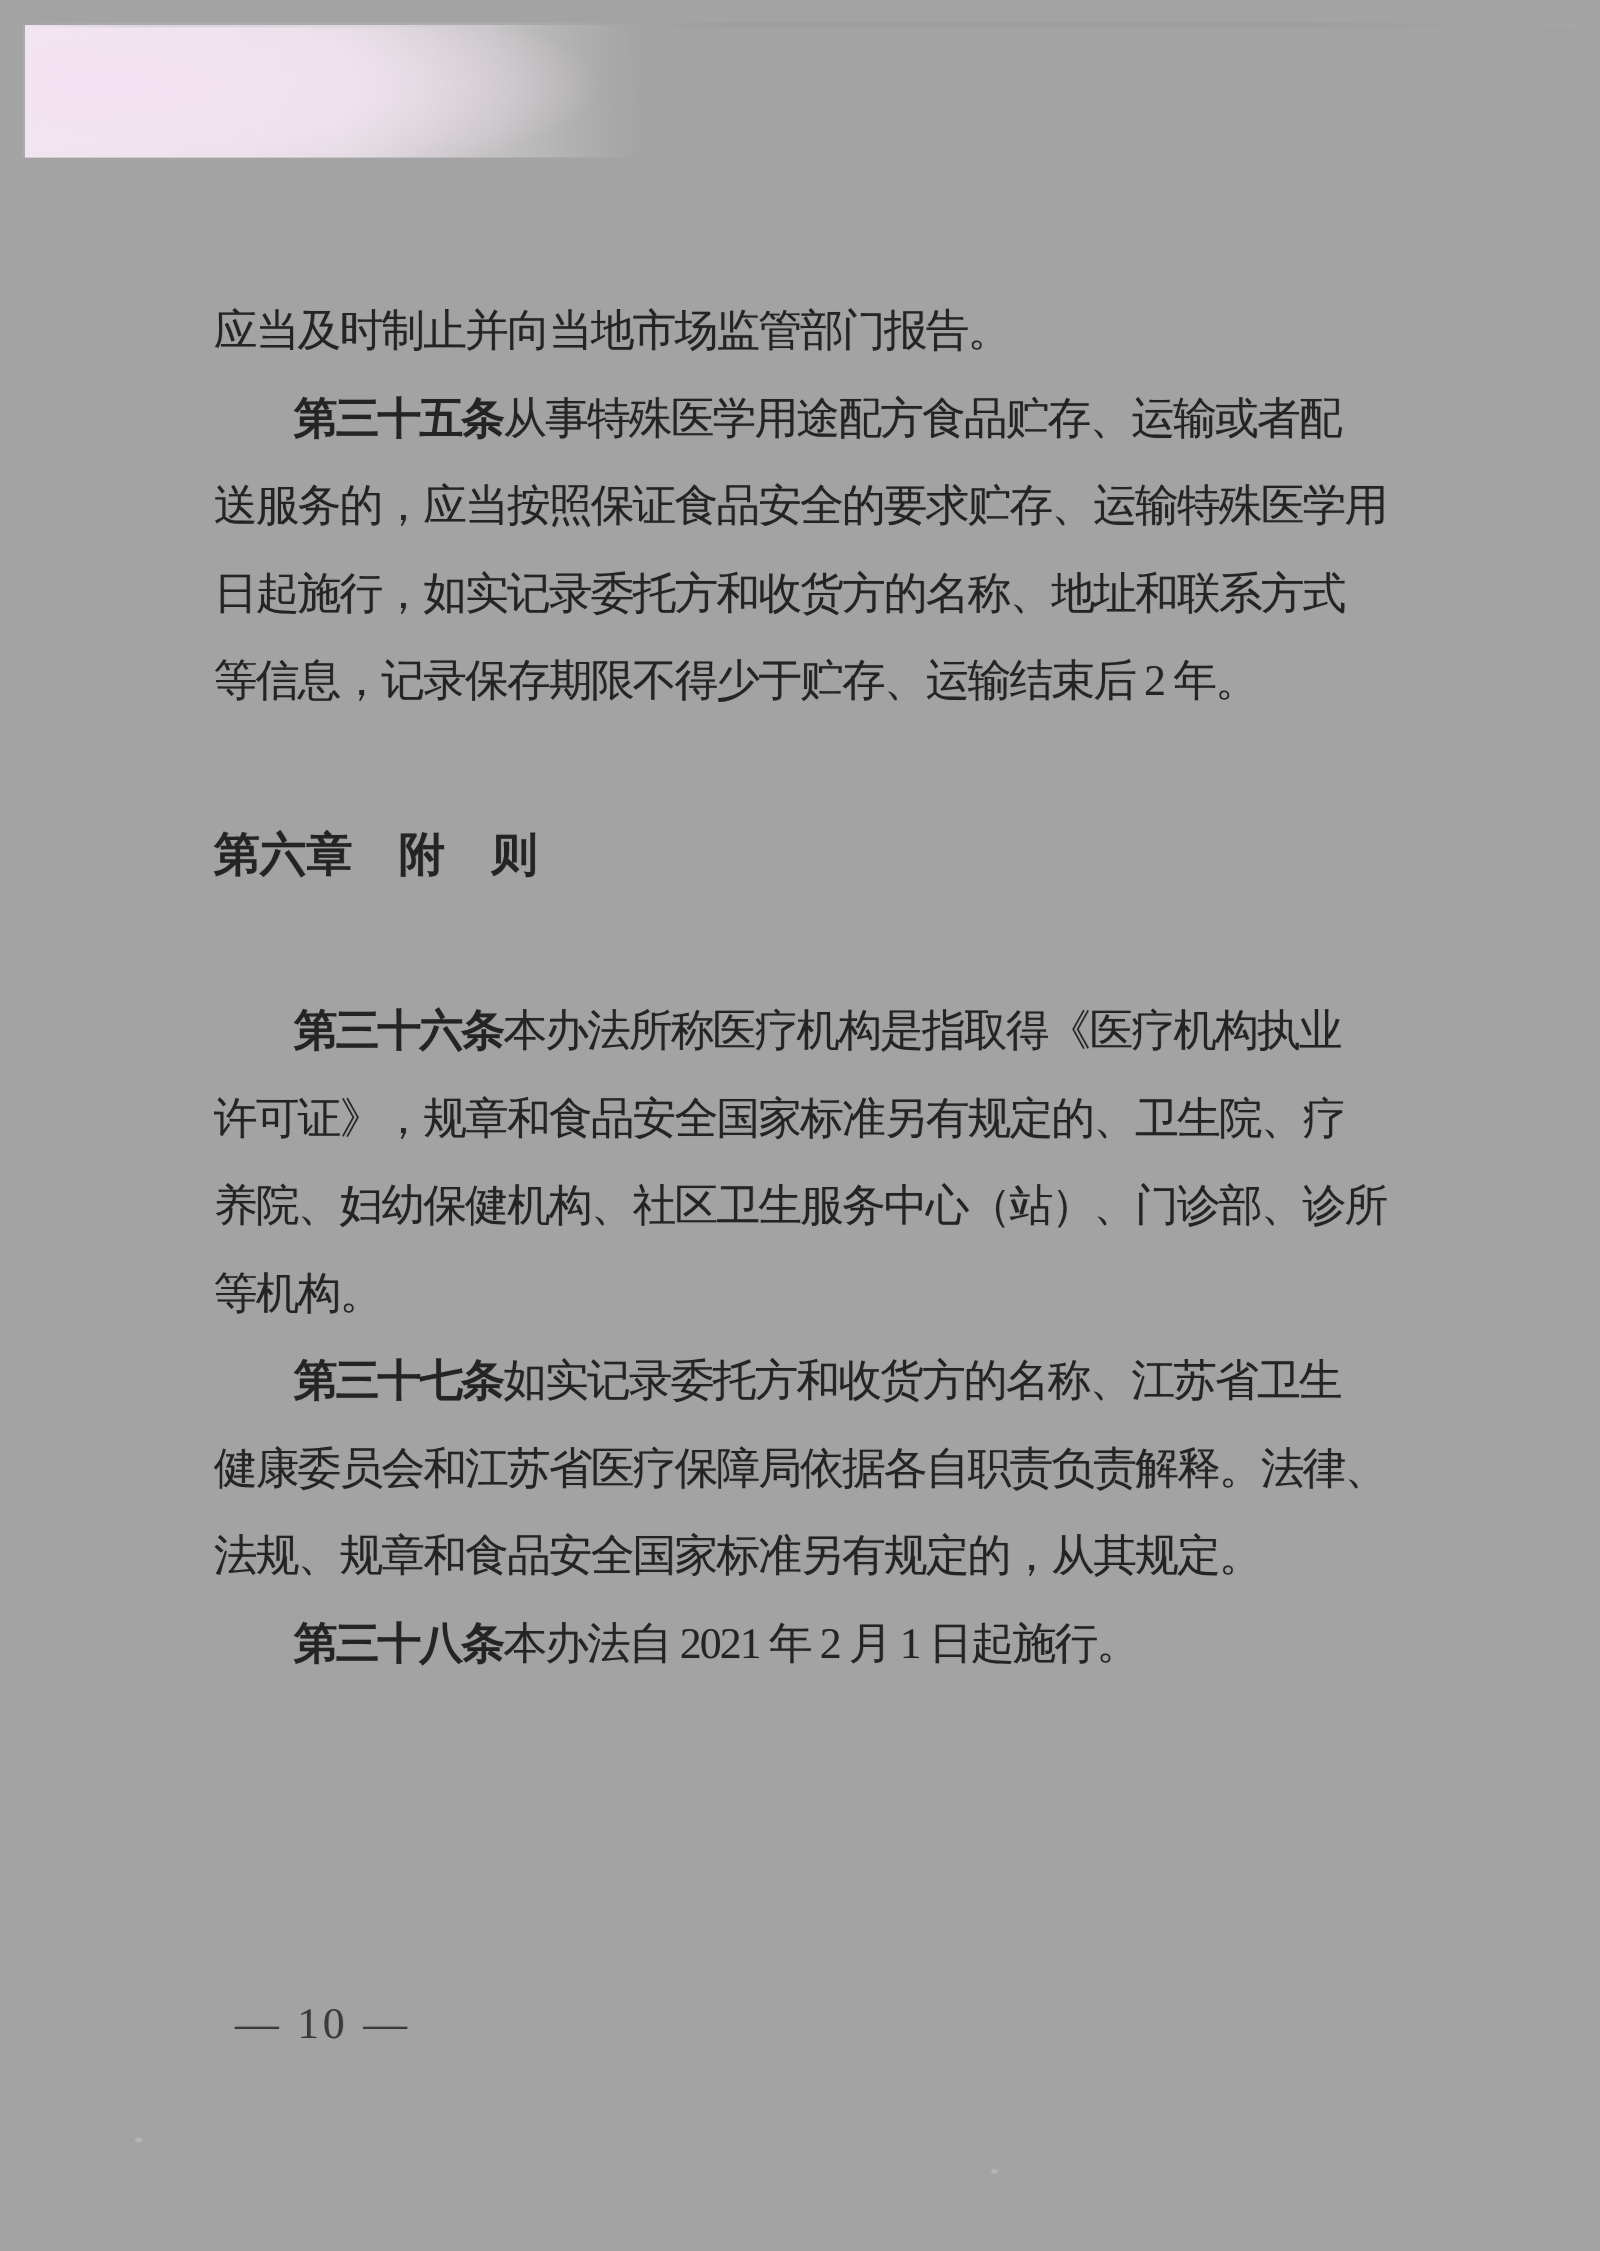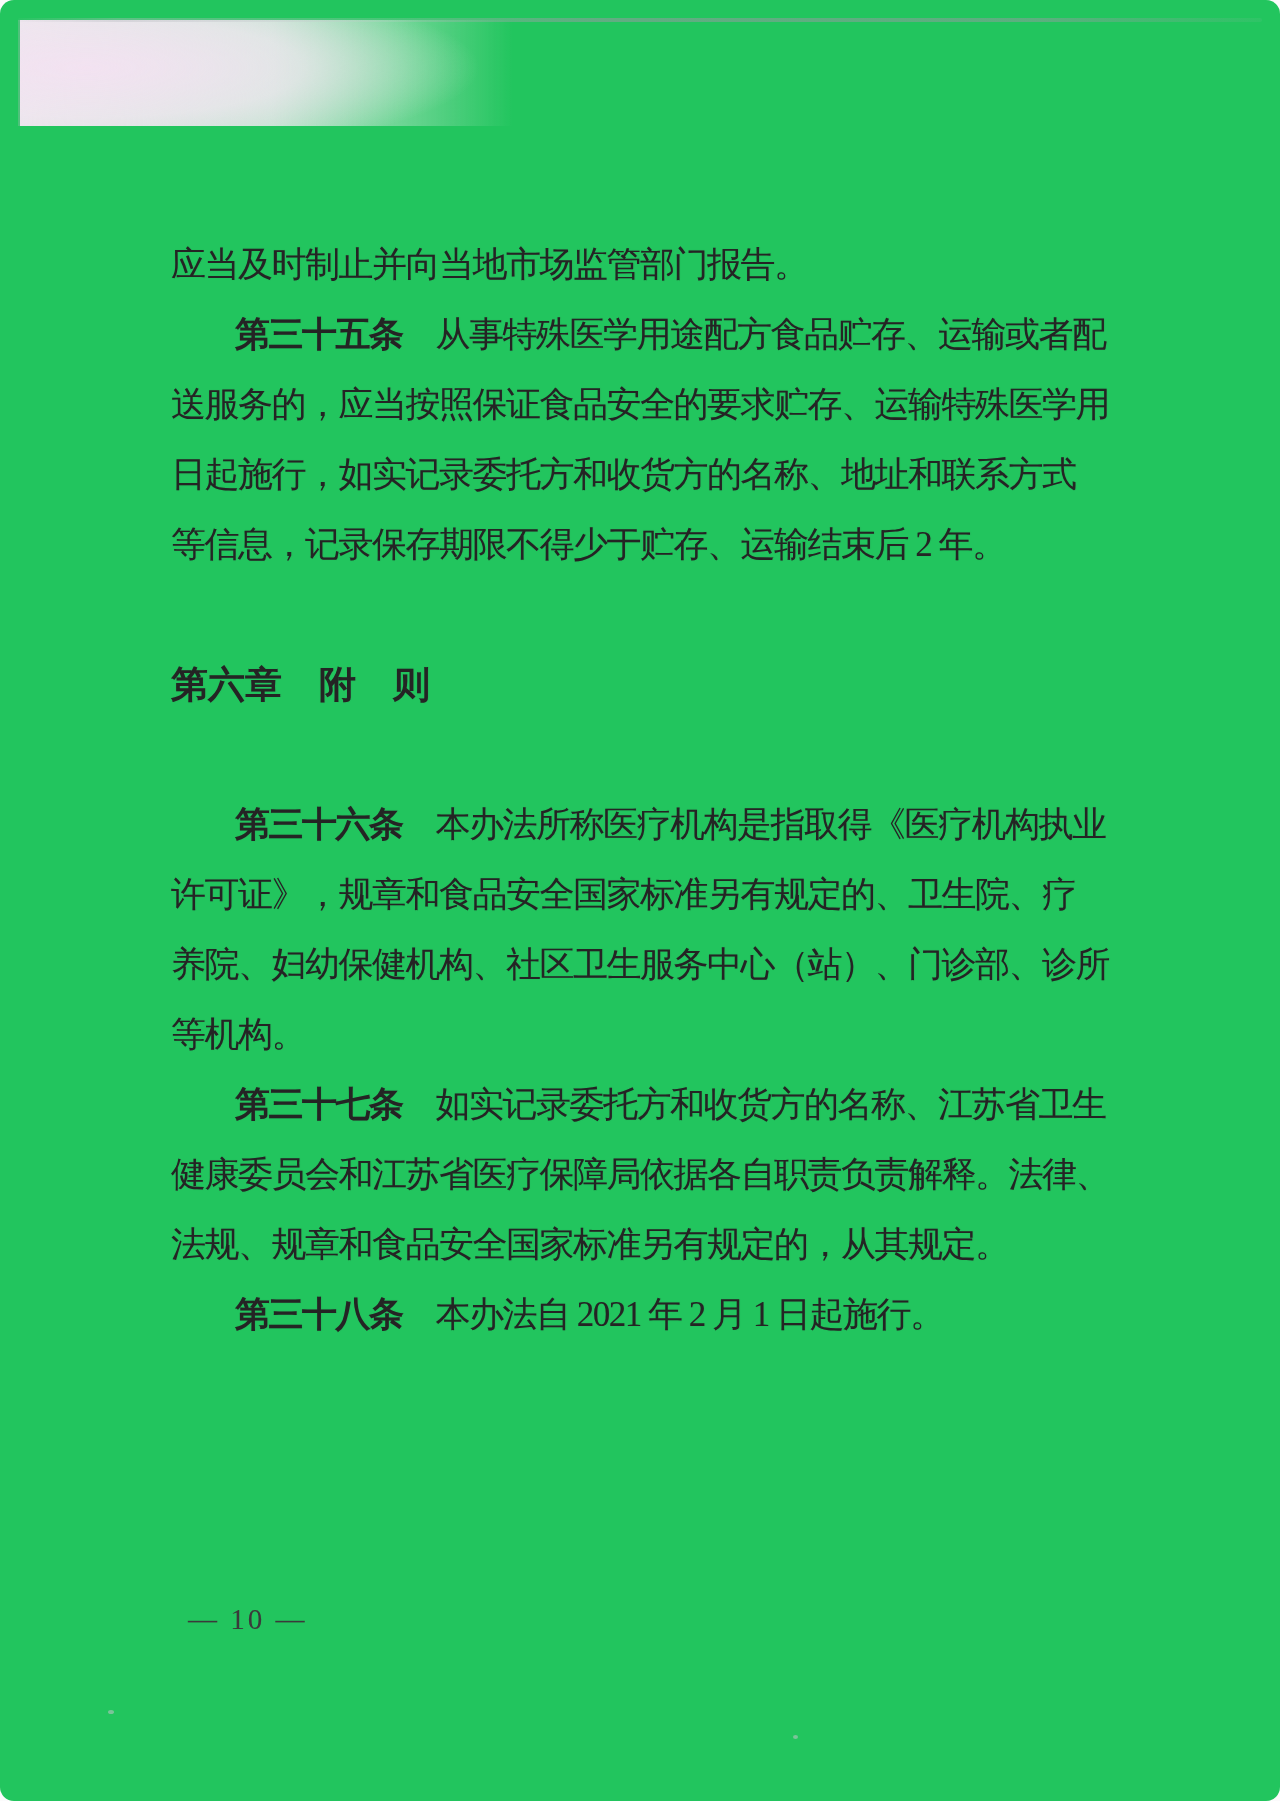--- a/index.html
+++ b/index.html
@@ -10,23 +10,22 @@
     width: 1280px;
     height: 1801px;
     position: relative;
     background: #fcfbfc;
     font-family: "Liberation Serif", "DejaVu Serif", serif;
     overflow: hidden;
   }
   .page {
     position: absolute;
     inset: 0;
-    background: #22c55e;
+    background: #a3a3a3;
     overflow: hidden;
-    border-radius: 14px;
   }
   
   .scan-top-line {
     position: absolute;
     left: 18px;
     top: 18px;
     width: 1244px;
     height: 4px;
     border-radius: 2px;
     background: linear-gradient(to right,
@@ -59,35 +58,35 @@
     letter-spacing: -1.5px;
     text-shadow: 0.3px 0.3px 0.7px rgba(70,70,70,0.35);
   }
   .line {
     height: 70px;
     line-height: 70px;
     white-space: nowrap;
   }
   .line.indent { padding-left: 64px; }
   .num { font-weight: bold; }
-  .rest { margin-left: 33px; }
+  .rest { }
   .spacer { height: 70px; }
   .heading {
     height: 70px;
     line-height: 70px;
     text-align: left;
     font-weight: bold;
     font-size: 37px;
     letter-spacing: 0;
   }
   .footer {
     position: absolute;
     left: 188px;
     top: 1601px;
-    font-size: 29px;
+    font-size: 35px;
     line-height: 36px;
     color: #3a3a3a;
     letter-spacing: 3px;
     text-shadow: 0.3px 0.3px 0.6px rgba(80,80,80,0.3);
   }
   .speck {
     position: absolute;
     border-radius: 50%;
     background: rgba(195,195,202,0.55);
   }

